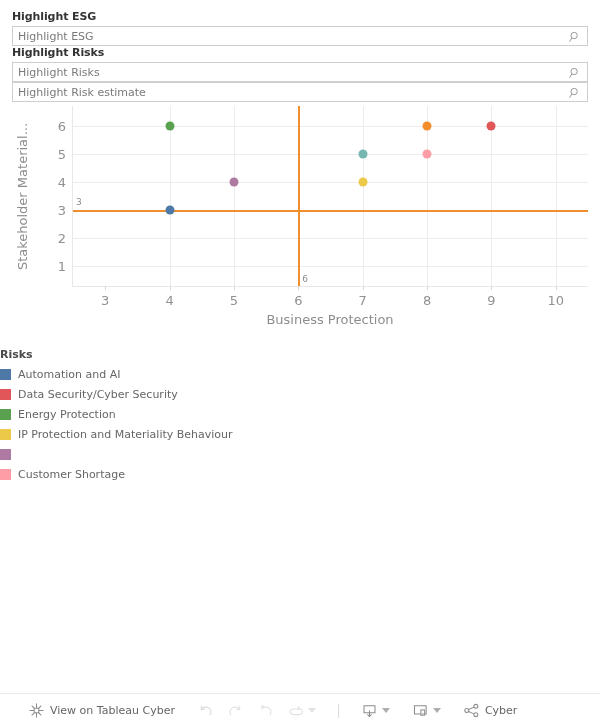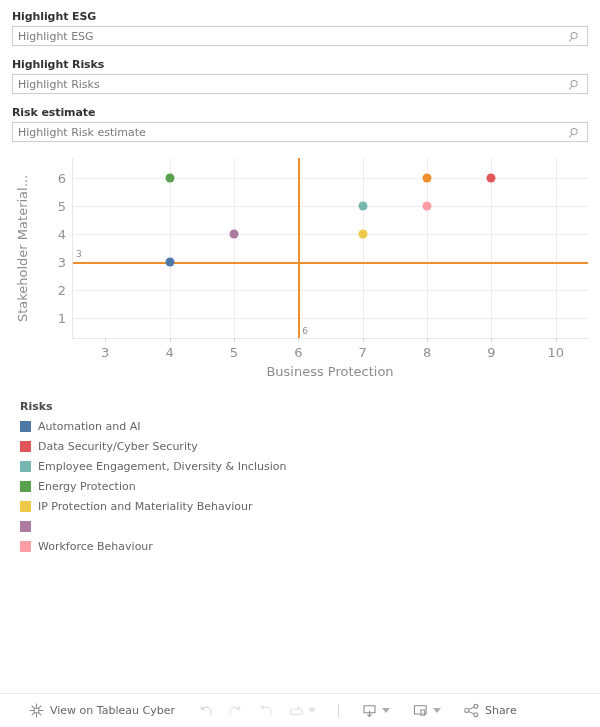--- a/index.html
+++ b/index.html
@@ -9,21 +9,21 @@
     background:#ffffff;
     font-family:"DejaVu Sans", "Liberation Sans", sans-serif;
     font-size:11px;
     color:#4a4a4a;
     overflow:hidden;
     position:relative;
   }
 
   
   #filters { padding:10px 12px 0 12px; }
-  .filter-block { margin-bottom:12px; }
+  .filter-block { }
   .filter-label {
     font-size:11px;
     font-weight:bold;
     color:#333333;
     margin-bottom:3px;
     letter-spacing:-0.1px;
   }
   .filter-input-wrap {
     position:relative;
     height:20px;
@@ -155,21 +155,21 @@
   .x-axis-title {
     position:absolute;
     left:60px; right:0;
     bottom:7px;
     text-align:center;
     font-size:13px;
     color:#8d8d8d;
   }
 
   
-  #legend { margin:14px 12px 0 20px; }
+  #legend { margin:14px 12px 0 0; }
   .legend-title {
     font-size:11px;
     font-weight:bold;
     color:#4a4a4a;
     margin-bottom:3px;
   }
   .legend-row {
     display:flex;
     align-items:center;
     height:20px;
@@ -245,21 +245,20 @@
     <div class="filter-input-wrap">
       <input type="text" placeholder="Highlight Risks" style="">
       <svg class="search-ico" viewBox="0 0 16 16">
         <circle cx="7" cy="6.3" r="3.6" fill="none" stroke="#8a8a8a" stroke-width="1"></circle>
         <line x1="4.3" y1="9.2" x2="1.8" y2="13.4" stroke="#8a8a8a" stroke-width="1"></line>
       </svg>
     </div>
   </div>
 
   <div class="filter-block">
-    <div class="filter-label">Risk estimate</div>
     <div class="filter-input-wrap">
       <input type="text" placeholder="Highlight Risk estimate" style="">
       <svg class="search-ico" viewBox="0 0 16 16">
         <circle cx="7" cy="6.3" r="3.6" fill="none" stroke="#8a8a8a" stroke-width="1"></circle>
         <line x1="4.3" y1="9.2" x2="1.8" y2="13.4" stroke="#8a8a8a" stroke-width="1"></line>
       </svg>
     </div>
   </div>
 </div>
 
@@ -328,37 +327,33 @@
   <div id="legend-rows">
       <div class="legend-row">
         <span class="legend-swatch" style="background: rgb(78, 121, 167);"></span>
         <span class="legend-text">Automation and AI</span>
       </div>
       <div class="legend-row">
         <span class="legend-swatch" style="background: rgb(225, 87, 89);"></span>
         <span class="legend-text">Data Security/Cyber Security</span>
       </div>
       <div class="legend-row">
-        <span class="legend-swatch" style="background: rgb(118, 183, 178);"></span>
-        <span class="legend-text">Employee Engagement, Diversity &amp; Inclusion</span>
-      </div>
-      <div class="legend-row">
         <span class="legend-swatch" style="background: rgb(89, 161, 79);"></span>
         <span class="legend-text">Energy Protection</span>
       </div>
       <div class="legend-row">
         <span class="legend-swatch" style="background: rgb(237, 201, 73);"></span>
         <span class="legend-text">IP Protection and Materiality Behaviour</span>
       </div>
       <div class="legend-row">
         <span class="legend-swatch" style="background: rgb(175, 122, 161);"></span>
       </div>
       <div class="legend-row">
         <span class="legend-swatch" style="background: rgb(255, 157, 167);"></span>
-        <span class="legend-text">Workforce Behaviour</span>
+        <span class="legend-text">Customer Shortage</span>
       </div>
     </div>
 </div>
 
 <div id="toolbar">
 
   <div class="tb-item">
     <svg class="tb-ico" viewBox="0 0 18 18">
       <g stroke="#8c8c8c" stroke-width="1.1" stroke-linecap="round">
         <line x1="9" y1="2" x2="9" y2="16"></line>
@@ -436,15 +431,15 @@
   <div class="tb-gap"></div>
 
   <div class="tb-item">
     <svg class="tb-ico" viewBox="0 0 18 18">
       <circle cx="4" cy="9" r="2.1" fill="none" stroke="#8c8c8c" stroke-width="1.1"></circle>
       <circle cx="13.6" cy="4.6" r="2.1" fill="none" stroke="#8c8c8c" stroke-width="1.1"></circle>
       <circle cx="13.6" cy="13.4" r="2.1" fill="none" stroke="#8c8c8c" stroke-width="1.1"></circle>
       <line x1="5.9" y1="8" x2="11.7" y2="5.4" stroke="#8c8c8c" stroke-width="1.1"></line>
       <line x1="5.9" y1="10" x2="11.7" y2="12.6" stroke="#8c8c8c" stroke-width="1.1"></line>
     </svg>
-    <span class="tb-label">Share</span>
+    <span class="tb-label">Cyber</span>
   </div>
 </div>
 
 </body></html>

